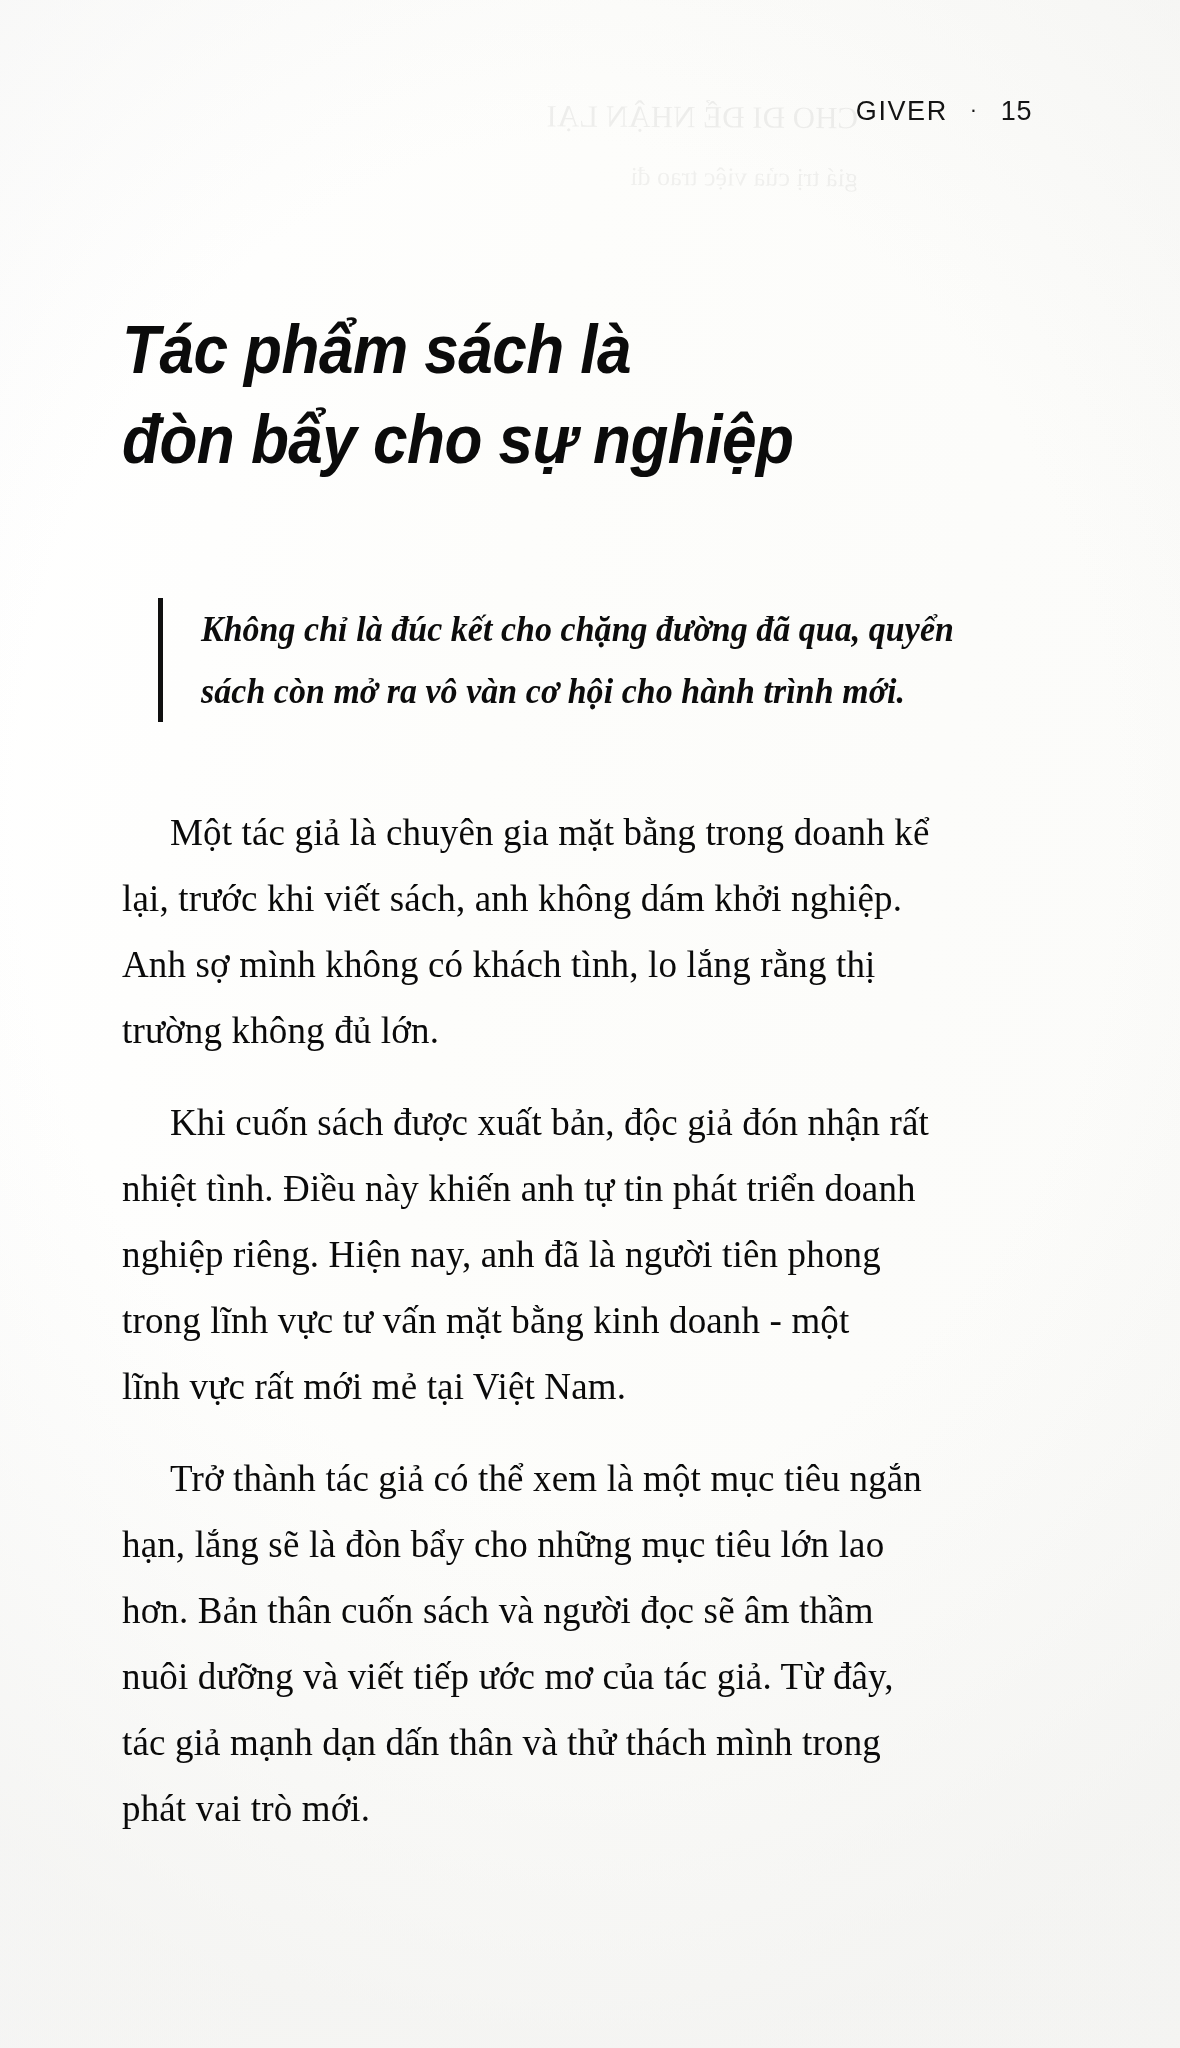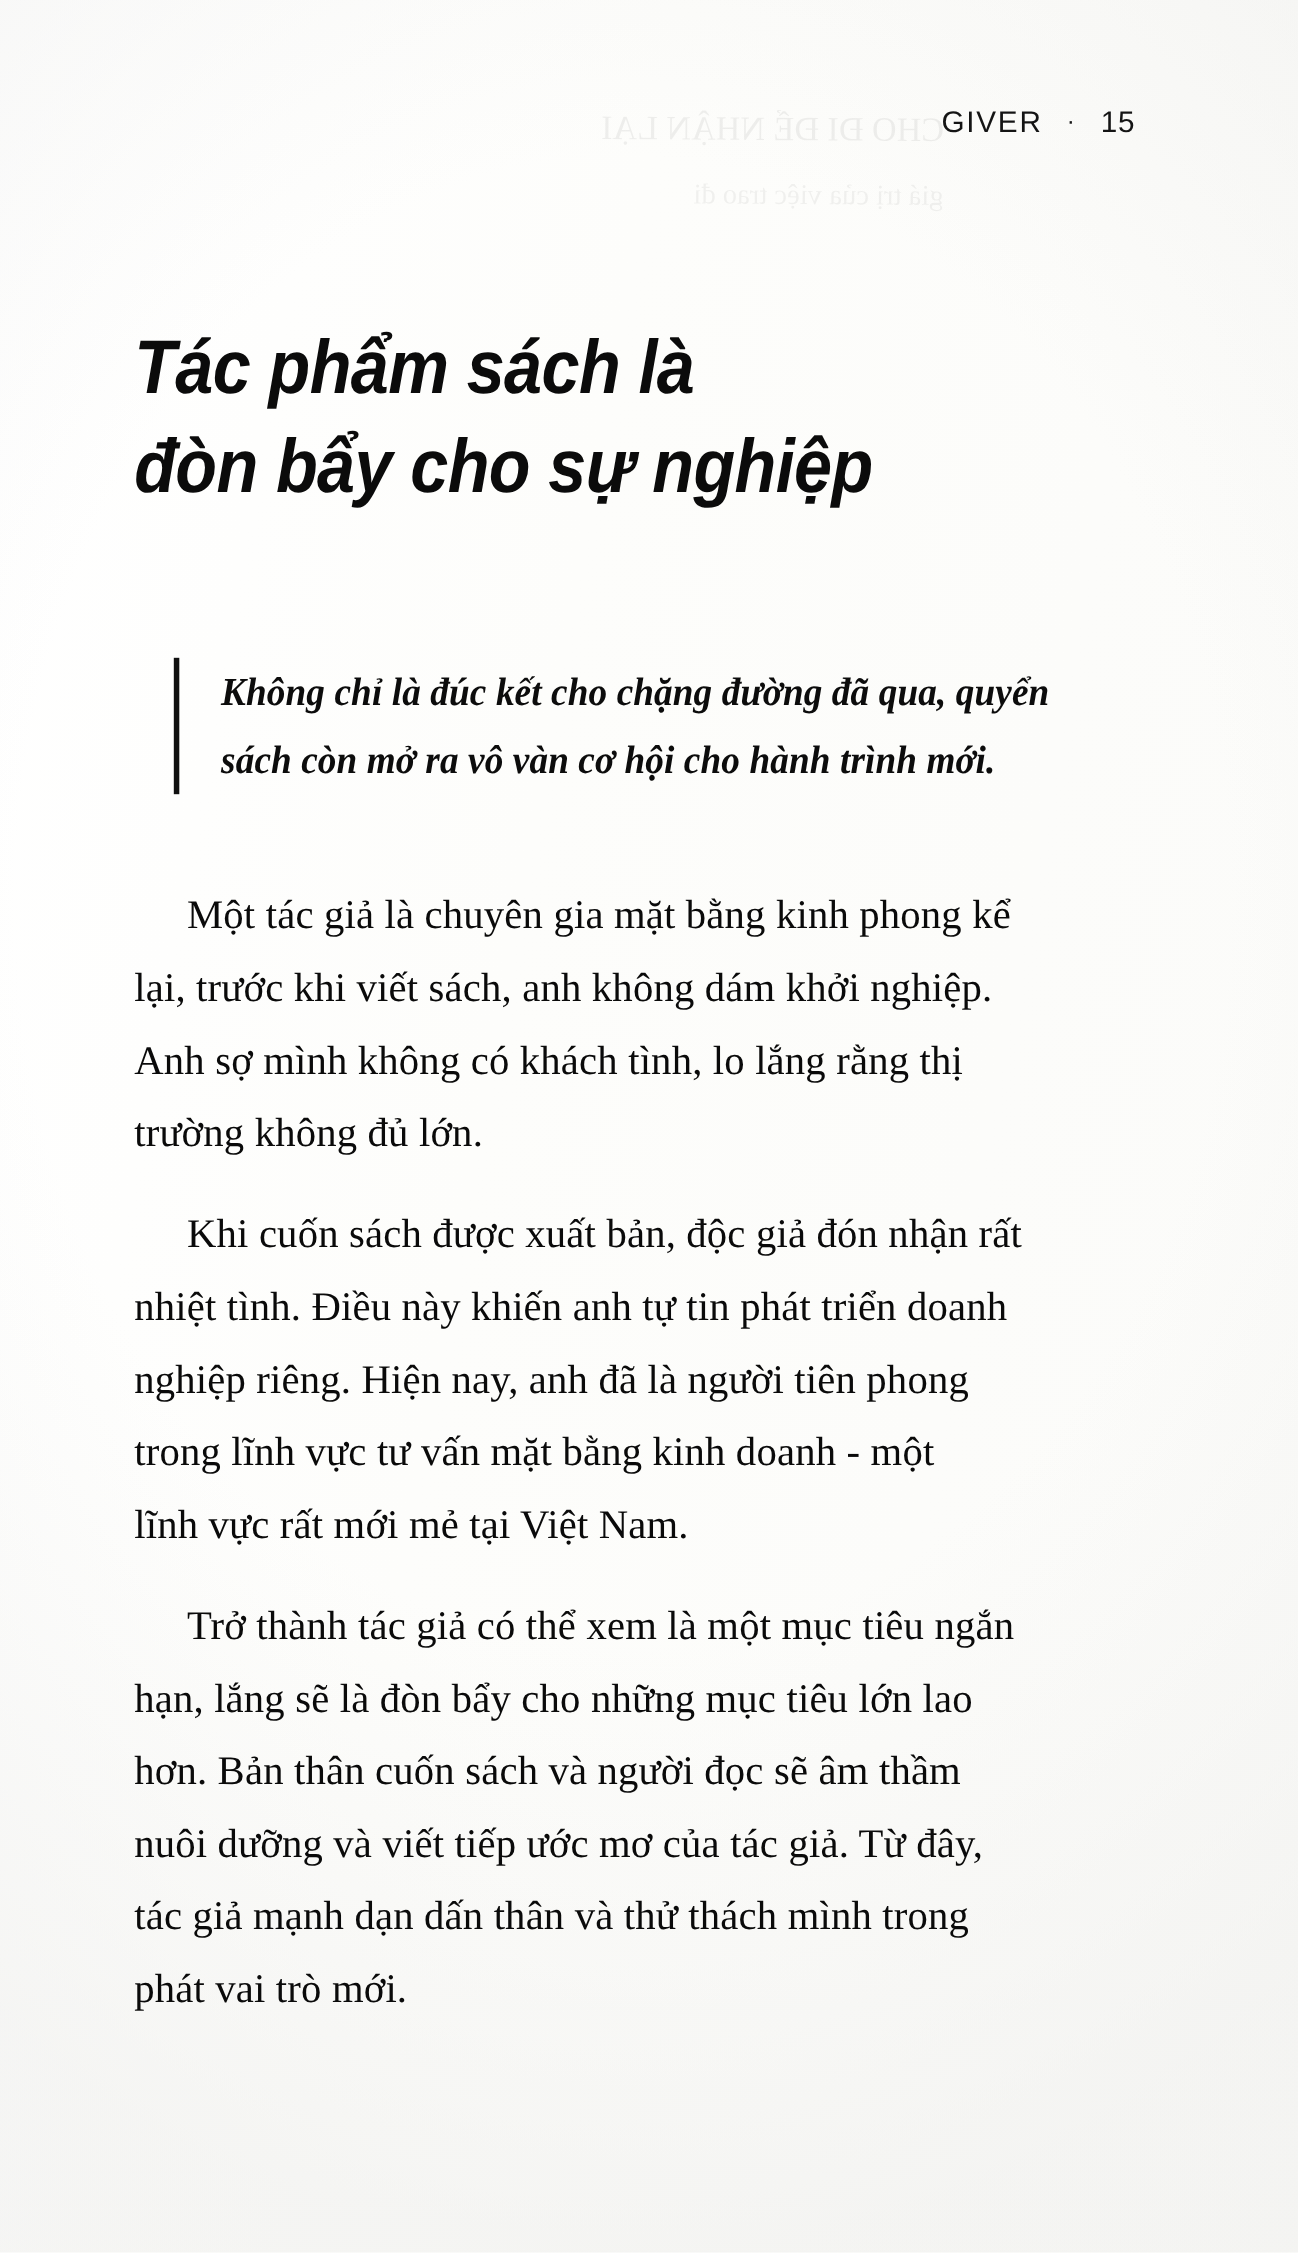--- a/index.html
+++ b/index.html
@@ -65,21 +65,21 @@
     font-size: 22px;
     position: relative;
     top: -3px;
   }
   .running-head .rh-num { letter-spacing: 0.6px; text-align: right; }
 
   
   .chapter-title {
     position: absolute;
     left: 122px;
-    top: 268px;
+    top: 284px;
     width: 800px;
   }
   .chapter-title .line {
     font-family: "Liberation Sans Narrow", "Liberation Sans", "DejaVu Sans", sans-serif;
     font-style: italic;
     font-weight: 600;
     font-size: 69px;
     line-height: 90px;
     letter-spacing: -0.6px;
     color: #0b0b0b;
@@ -155,21 +155,21 @@
   </h1>
 
   <blockquote class="pull-quote">
     <div class="pq-line">Không chỉ là đúc kết cho chặng đường đã qua, quyển</div>
     <div class="pq-line">sách còn mở ra vô vàn cơ hội cho hành trình mới.</div>
   </blockquote>
 
   <div class="body-text">
 
     <p class="para">
-      <span class="pline indent">Một tác giả là chuyên gia mặt bằng kinh phong kể</span>
+      <span class="pline indent">Một tác giả là chuyên gia mặt bằng trong doanh kể</span>
       <span class="pline">lại, trước khi viết sách, anh không dám khởi nghiệp.</span>
       <span class="pline">Anh sợ mình không có khách tình, lo lắng rằng thị</span>
       <span class="pline">trường không đủ lớn.</span>
     </p>
 
     <p class="para">
       <span class="pline indent">Khi cuốn sách được xuất bản, độc giả đón nhận rất</span>
       <span class="pline">nhiệt tình. Điều này khiến anh tự tin phát triển doanh</span>
       <span class="pline">nghiệp riêng. Hiện nay, anh đã là người tiên phong</span>
       <span class="pline">trong lĩnh vực tư vấn mặt bằng kinh doanh - một</span>

